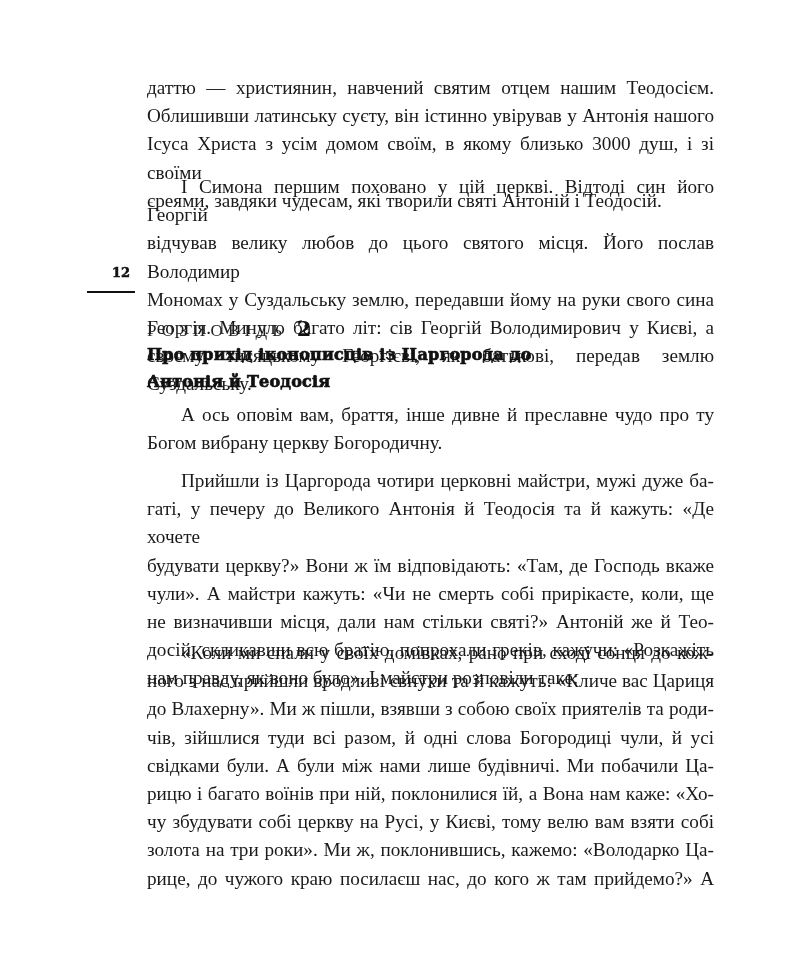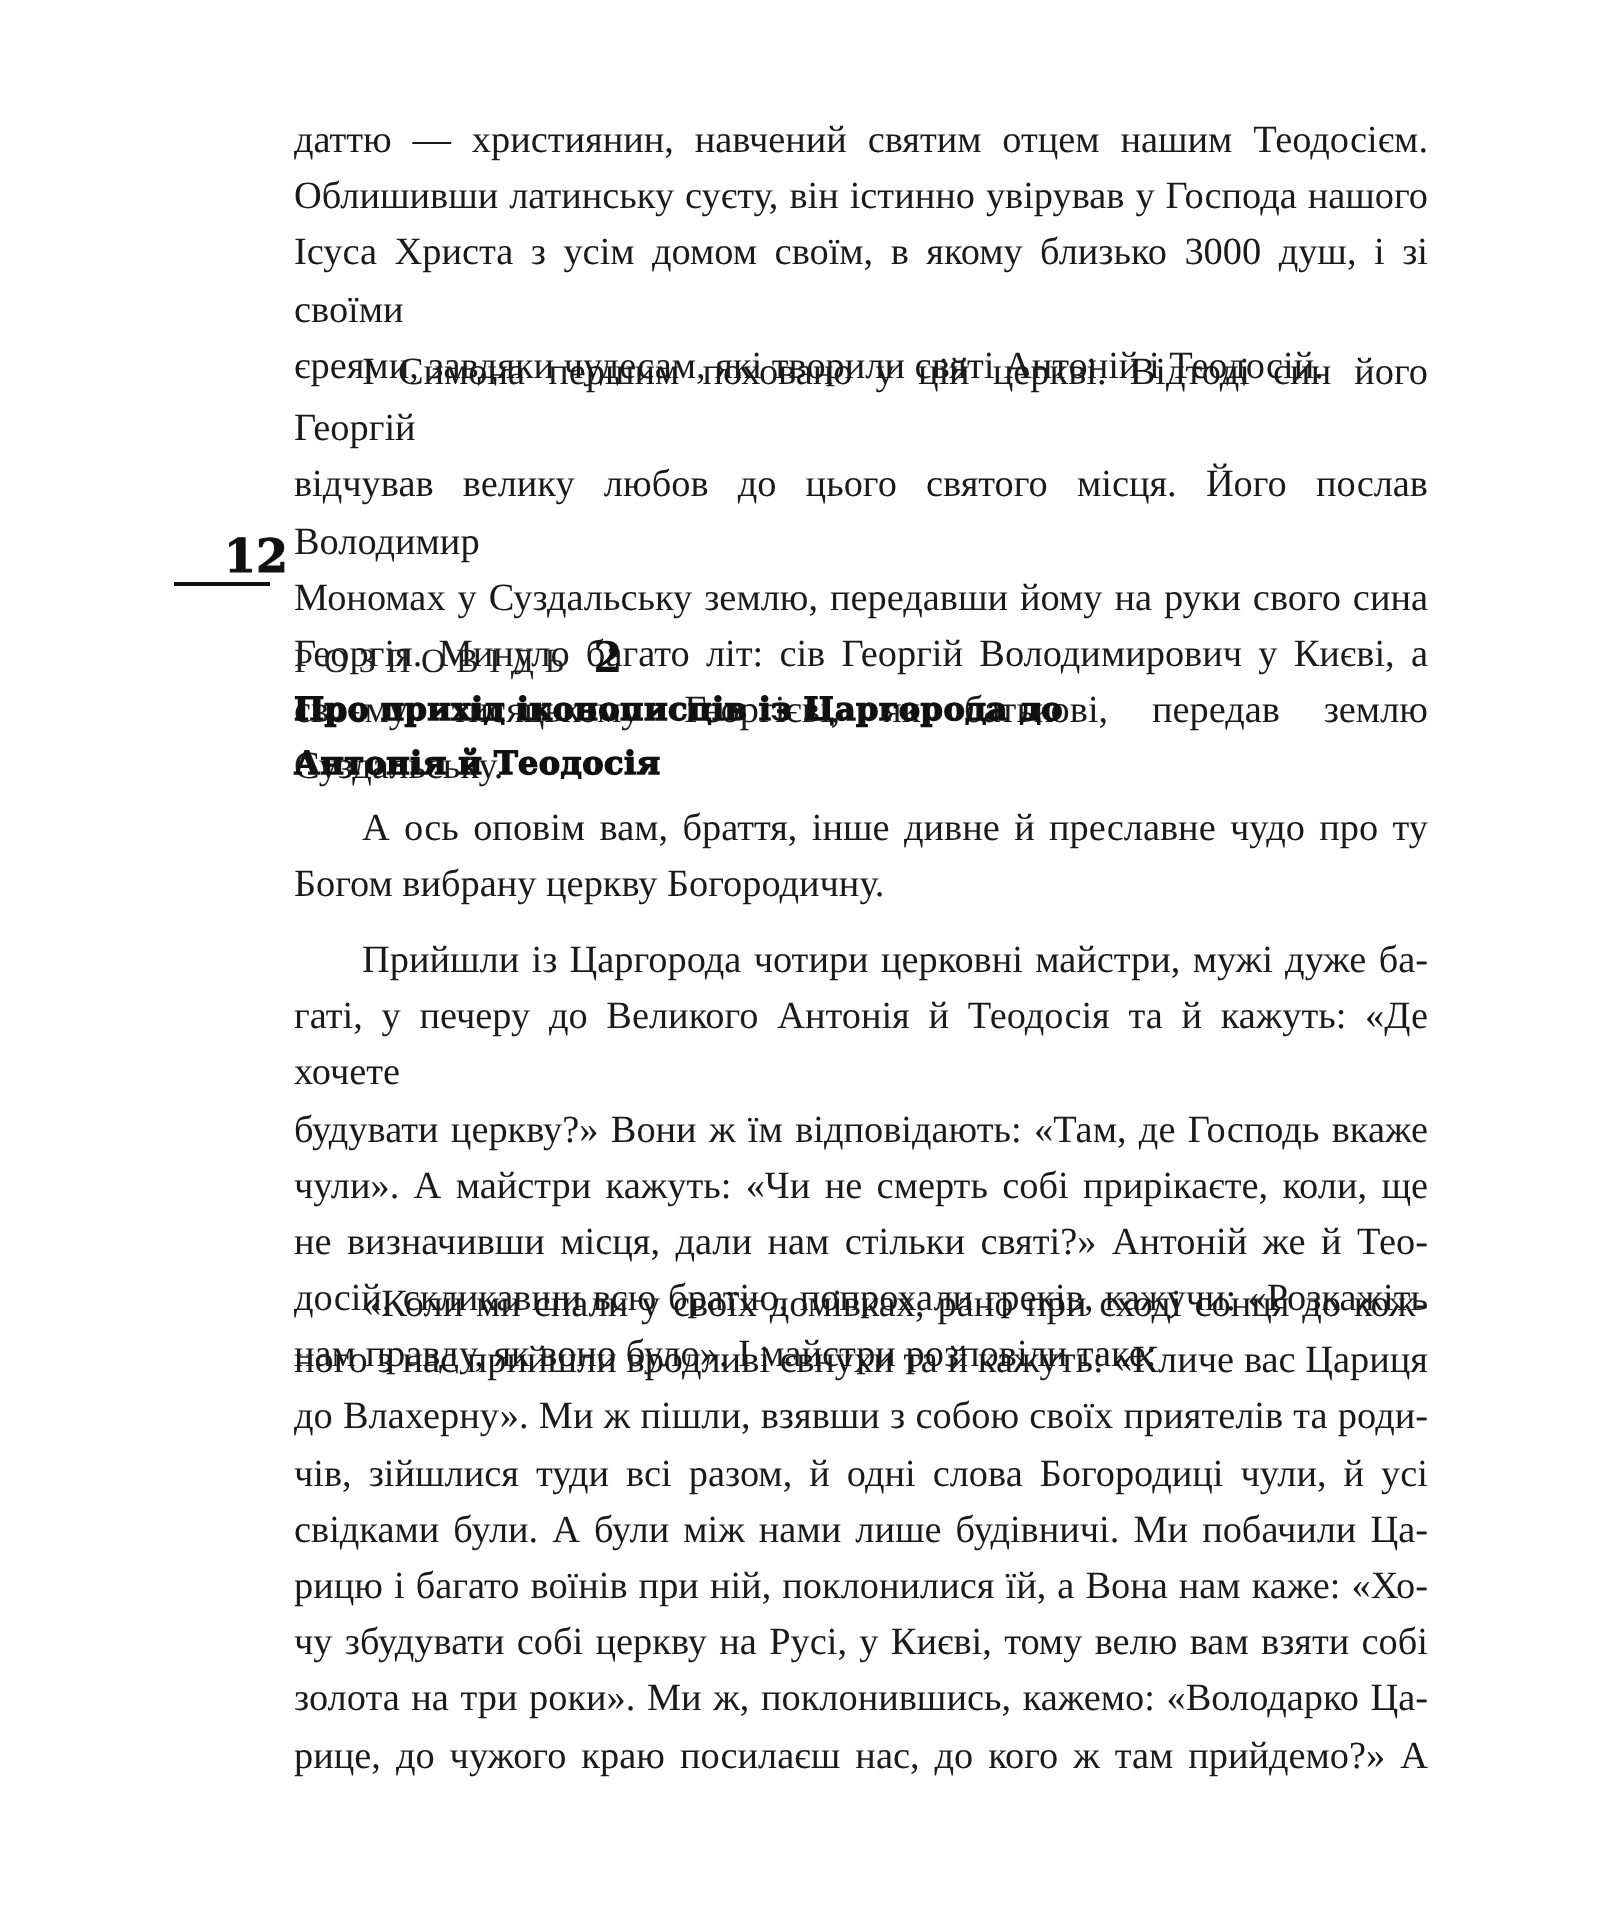--- a/index.html
+++ b/index.html
@@ -1,38 +1,38 @@
 <!DOCTYPE html>
 <html><head>
 <meta charset="utf-8">
 <style>
   html, body { margin: 0; padding: 0; background: #ffffff; }
   body { width: 800px; height: 960px; position: relative; overflow: hidden; color: #1a1a1a; }
   .col { position: absolute; left: 147px; width: 567px; font-family: "Liberation Serif", serif; font-size: 19.2px; line-height: 28.2px; text-align: justify; }
   .para { margin: 0; text-align: justify; text-align-last: justify; }
   .indent { text-indent: 34px; }
-  .p1 { top: 57px; }
+  .p1 { top: 74px; }
   .p2 { top: 173px; font-family: Liberation Serif, serif; }
   .story-label { position: absolute; left: 147px; top: 316px; font-family: "Liberation Serif", serif; font-size: 17px; letter-spacing: 5.2px; color: #222; }
   .story-num { font-family: "DejaVu Serif", serif; font-weight: bold; font-size: 21px; letter-spacing: 0; color: #111; }
   .title { position: absolute; left: 147px; top: 341px; width: 520px; font-family: "DejaVu Serif", serif; font-weight: 900; font-size: 16px; line-height: 27px; color: #111; -webkit-text-stroke: 0.7px #111; letter-spacing: 0.2px; }
   .p3 { top: 401px; }
   .p4 { top: 467px; }
   .p5 { top: 639px; }
-  .page-num { position: absolute; left: 112px; top: 265px; font-family: "DejaVu Serif", serif; font-weight: 900; font-size: 23px; color: #111; -webkit-text-stroke: 0.5px #111; }
+  .page-num { position: absolute; left: 112px; top: 265px; font-family: "DejaVu Serif", serif; font-weight: 900; font-size: 13px; color: #111; -webkit-text-stroke: 0.5px #111; }
   .rule { position: absolute; left: 87px; top: 291px; width: 48px; height: 2px; background: #111; }
   .line { display: block; }
 </style>
 </head>
 <body>
 
 <div class="col p1">
   <p class="para">
     <span class="line">даттю — християнин, навчений святим отцем нашим Теодосієм.</span>
-    <span class="line">Облишивши латинську суєту, він істинно увірував у Господа нашого</span>
+    <span class="line">Облишивши латинську суєту, він істинно увірував у Антонія нашого</span>
     <span class="line">Ісуса Христа з усім домом своїм, в якому близько 3000 душ, і зі своїми</span>
     <span class="line" style="text-align-last:left">єреями, завдяки чудесам, які творили святі Антоній і Теодосій.</span>
   </p>
 </div>
 
 <div class="col p2">
   <p class="para">
     <span class="line indent">І Симона першим поховано у цій церкві. Відтоді син його Георгій</span>
     <span class="line">відчував велику любов до цього святого місця. Його послав Володимир</span>
     <span class="line">Мономах у Суздальську землю, передавши йому на руки свого сина</span>

